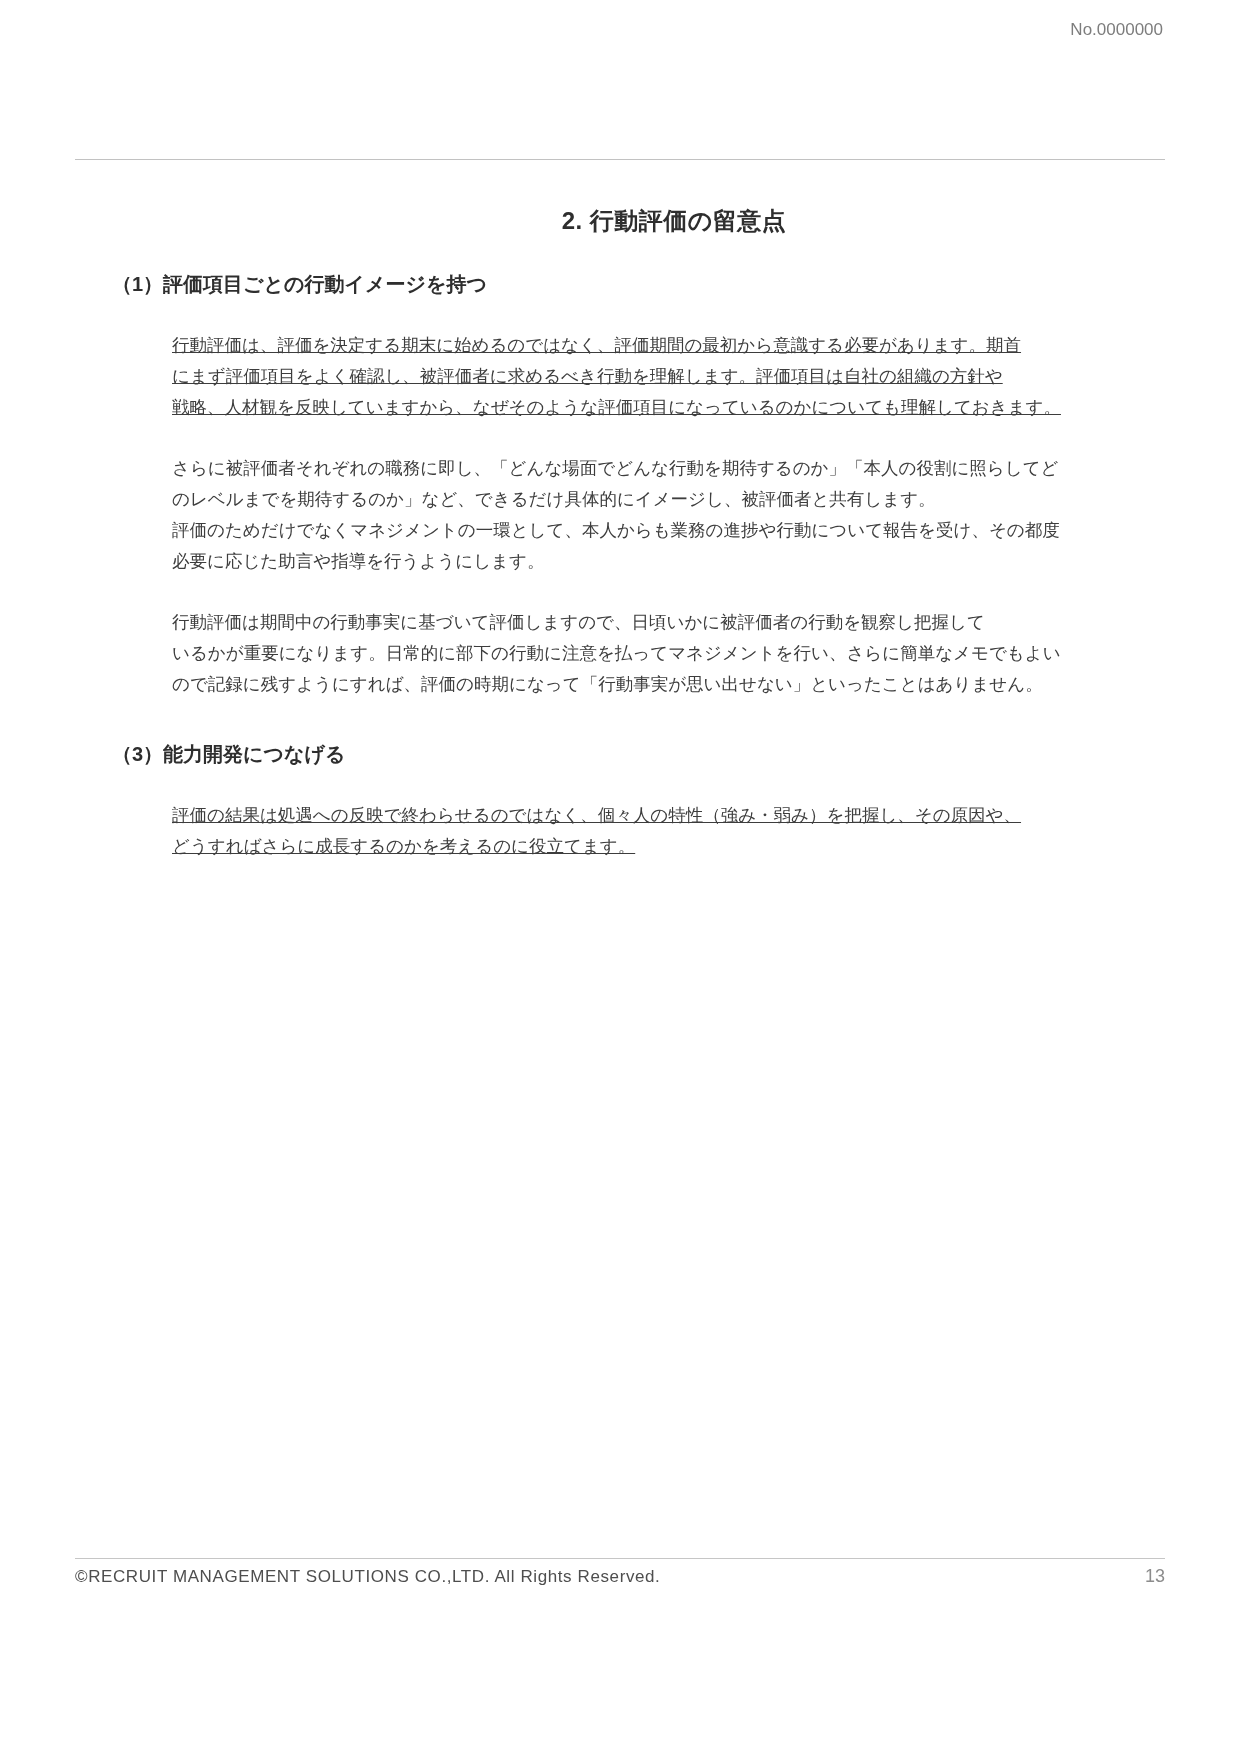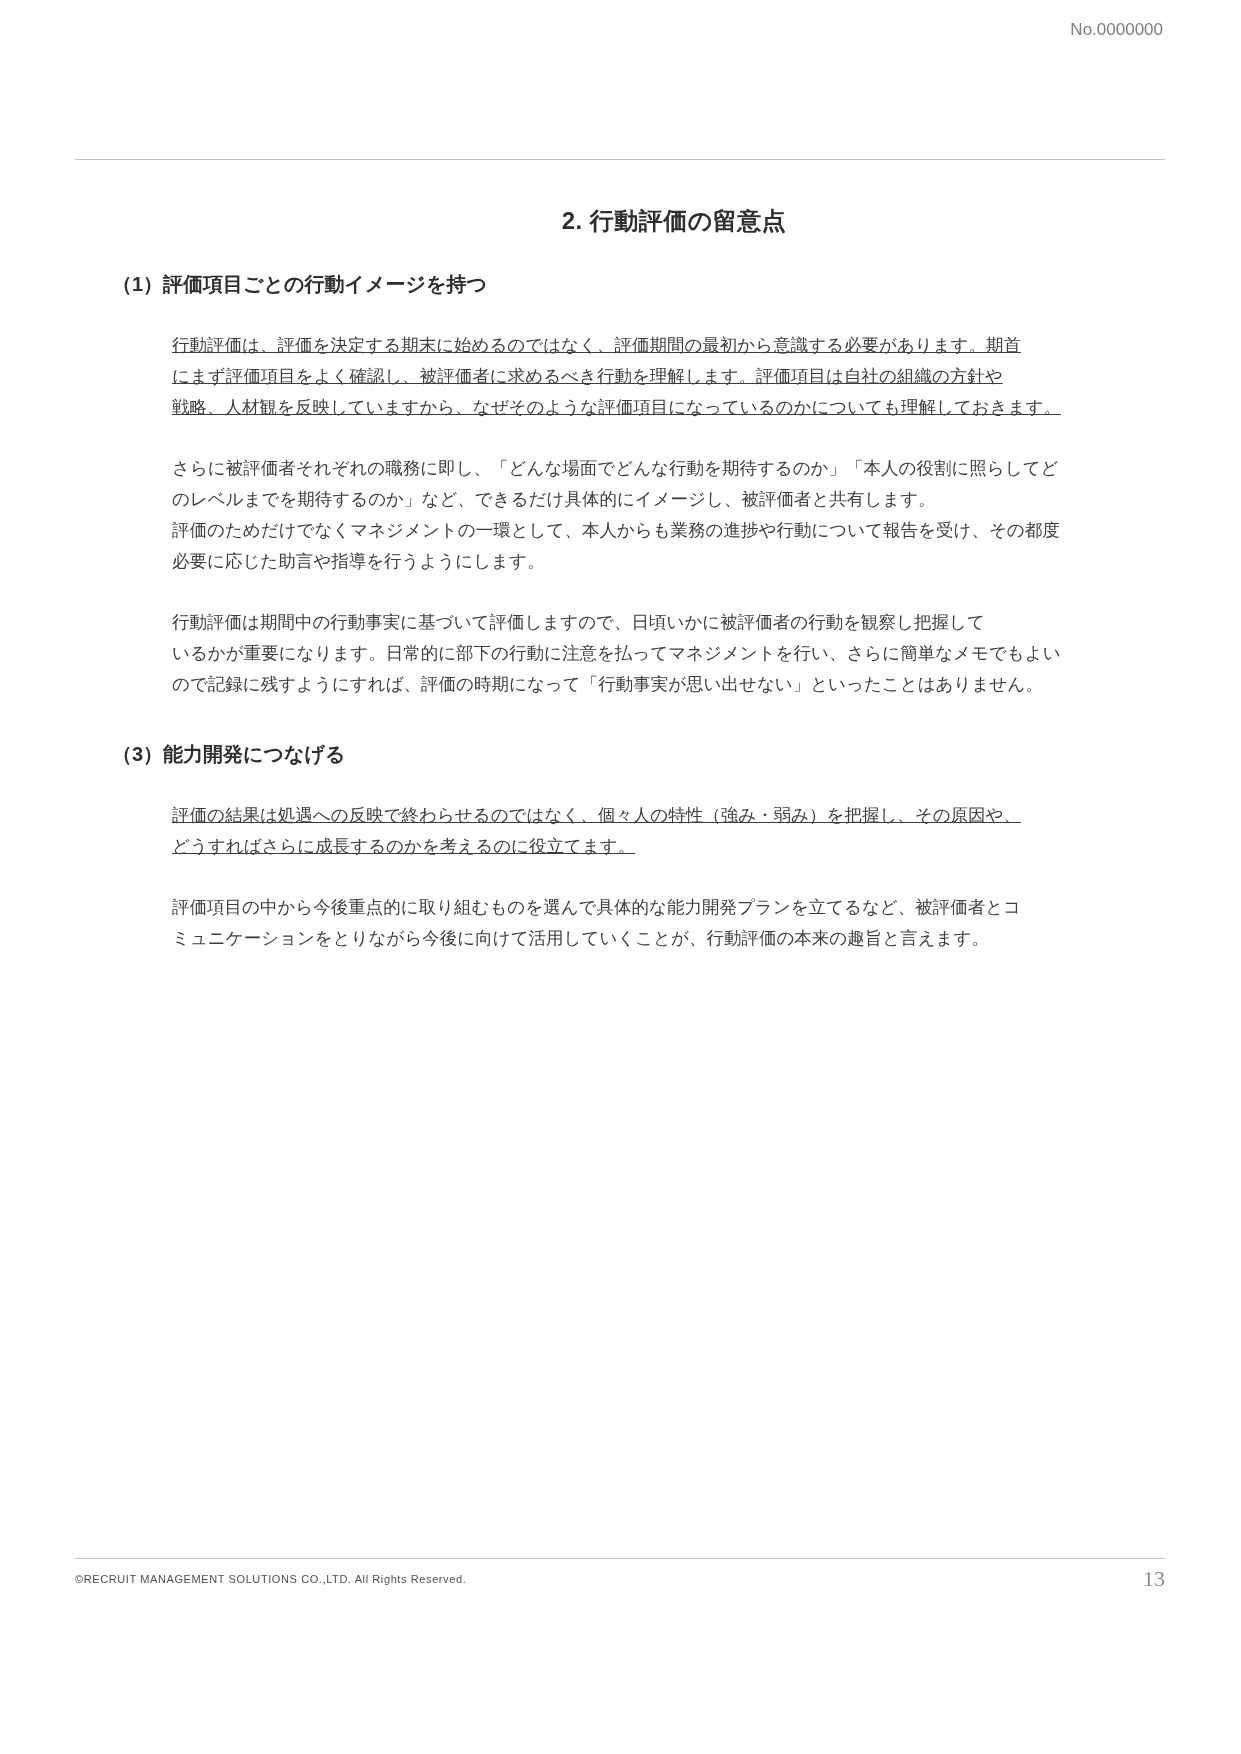--- a/index.html
+++ b/index.html
@@ -75,28 +75,27 @@
   .footer-row {
     position: absolute;
     top: 1566px;
     left: 75px;
     width: 1090px;
     display: flex;
     justify-content: space-between;
     align-items: center;
   }
   .copyright {
-    font-size: 11px;
+    font-size: 17px;
     letter-spacing: 0.6px;
     color: #4e4e4e;
   }
   .page-number {
-    font-size: 22px;
+    font-size: 18px;
     color: #8c8c8c;
-    font-family: Liberation Serif, serif;
   }
 </style>
 </head>
 <body>
 
 <div class="page">
 
   <div class="doc-number">No.0000000</div>
 
   <hr class="top-rule">
@@ -119,22 +118,20 @@
 必要に応じた助言や指導を行うようにします。</p>
       <p class="body-para">行動評価は期間中の行動事実に基づいて評価しますので、日頃いかに被評価者の行動を観察し把握して
 いるかが重要になります。日常的に部下の行動に注意を払ってマネジメントを行い、さらに簡単なメモでもよい
 ので記録に残すようにすれば、評価の時期になって「行動事実が思い出せない」といったことはありません。</p>
     </section>
 
     <section class="sec3">
       <h2 class="section-heading">（3）能力開発につなげる</h2>
       <p class="body-para">評価の結果は処遇への反映で終わらせるのではなく、個々人の特性（強み・弱み）を把握し、その原因や、
 どうすればさらに成長するのかを考えるのに役立てます。</p>
-      <p class="body-para">評価項目の中から今後重点的に取り組むものを選んで具体的な能力開発プランを立てるなど、被評価者とコ
-ミュニケーションをとりながら今後に向けて活用していくことが、行動評価の本来の趣旨と言えます。</p>
     </section>
 
   </div>
 
   <hr class="footer-rule">
   <div class="footer-row">
     <span class="copyright">©RECRUIT MANAGEMENT SOLUTIONS CO.,LTD. All Rights Reserved.</span>
     <span class="page-number">13</span>
   </div>
 

